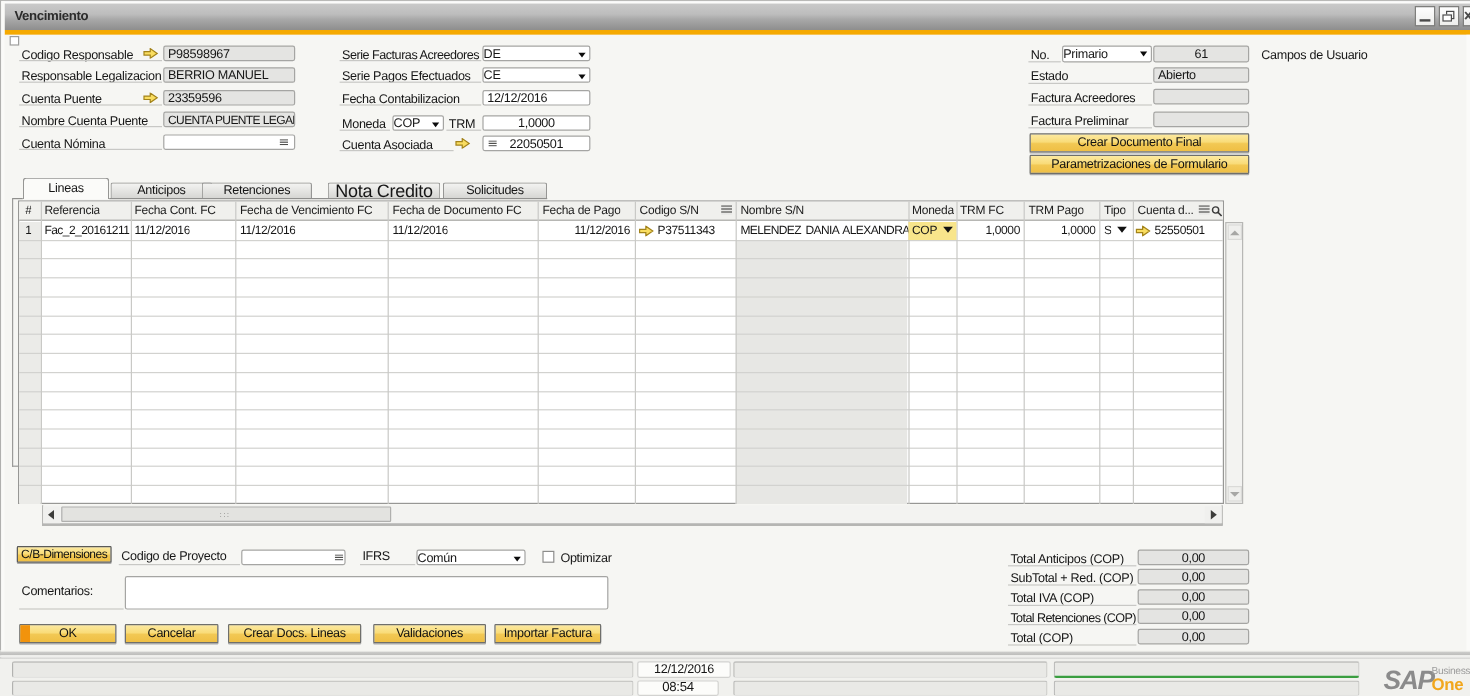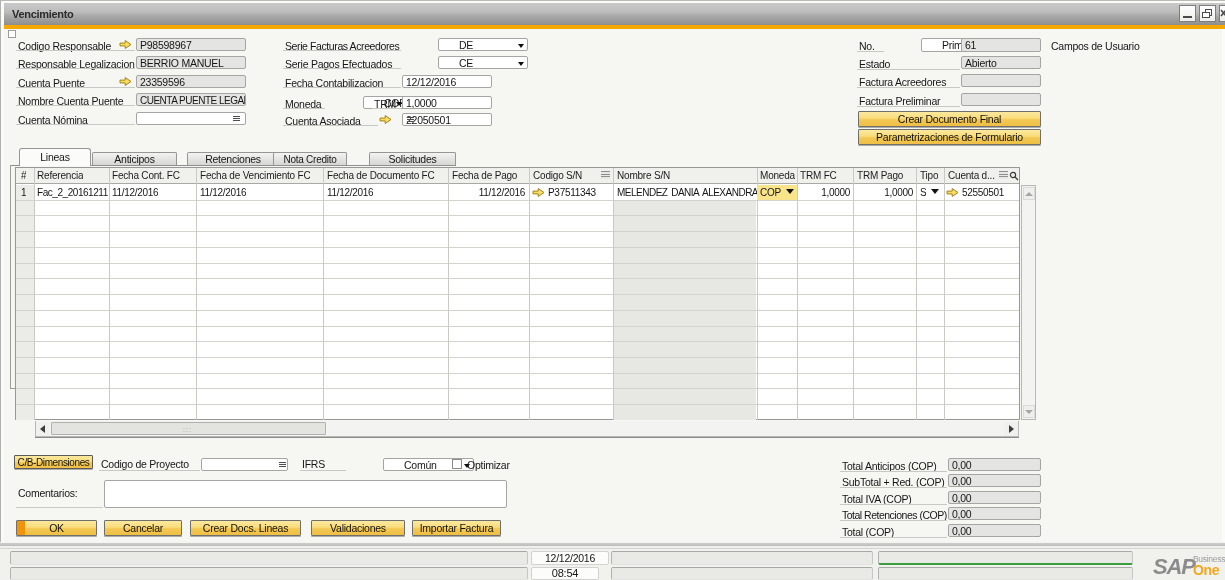--- a/index.html
+++ b/index.html
@@ -4,23 +4,23 @@
 <style>
 * { margin:0; padding:0; box-sizing:border-box; }
 html,body { width:1225px; height:580px; overflow:hidden; }
 body { font-family:"Liberation Sans", sans-serif; font-size:10.5px; letter-spacing:-0.25px; color:#161616; background:#f2f2ef; position:relative; }
 .abs { position:absolute; }
 .lbl { position:absolute; font-size:10.5px; color:#161616; white-space:nowrap; }
 .ul { position:absolute; height:1px; background:#c8c8c5; }
 .fld { position:absolute; border:1px solid #a5a5a3; border-radius:2px; font-size:10.5px; line-height:13px; padding:0 3px; white-space:nowrap; overflow:hidden; }
 .dis { background:#e4e4e2; }
 .wht { background:#ffffff; }
-.rt { text-align:left; }
+.rt { text-align:center; }
 .arr { position:absolute; width:13px; height:9px; }
-.dd { position:absolute; border:1px solid #a5a5a3; border-radius:2px; background:#fff; font-size:10.5px; line-height:13px; padding:0 20px; white-space:nowrap;margin-left:36px; }
+.dd { position:absolute; border:1px solid #a5a5a3; border-radius:2px; background:#fff; font-size:10.5px; line-height:13px; padding:0 0; white-space:nowrap; }
 .ddt { position:absolute; right:3px; top:4.5px; width:0; height:0; border-left:3.8px solid transparent; border-right:3.8px solid transparent; border-top:4.6px solid #0c0c0c; }
 .gbtn { position:absolute; border:1px solid #6f6f6b; background:linear-gradient(180deg,#fce9a0 0%,#f9dc79 45%,#f2c854 55%,#efbf44 100%); font-size:10.5px; text-align:center; color:#111; box-shadow:0 1px 0 rgba(110,110,110,0.55); border-radius:1px; white-space:nowrap; }
 .cell { position:absolute; font-size:10px; letter-spacing:-0.3px; line-height:15px; white-space:nowrap; overflow:hidden; }
 .hcell { position:absolute; font-size:10px; letter-spacing:-0.2px; line-height:16px; color:#1c1c1c; white-space:nowrap; overflow:hidden; }
 .vline { position:absolute; width:1px; background:#c9c9c6; }
 .hl3 { position:absolute; width:7px; height:5px; overflow:hidden; }
 .hl3 i { display:block; height:1px; background:#4e4e4c; margin-bottom:1px; }
 .sbtn { position:absolute; background:#efefed; border:1px solid #dadad8; }
 .stf { position:absolute; background:#e9e9e6; border:1px solid; border-color:#a8a8a6 #c6c6c4 #e2e2e0 #b2b2b0; border-radius:2px; }
 </style>
@@ -139,22 +139,22 @@
 <div class="fld dis" style="left:961px;top:74px;width:80px;height:13px;"></div>
 
 <div class="lbl" style="left:859px;top:95px;">Factura Preliminar</div>
 <div class="ul" style="left:857px;top:106px;width:103px;"></div>
 <div class="fld dis" style="left:961px;top:93px;width:80px;height:13px;"></div>
 
 <div class="gbtn" style="left:858px;top:111px;width:183px;height:16px;line-height:15px;">Crear Documento Final</div>
 <div class="gbtn" style="left:858px;top:129px;width:183px;height:16px;line-height:15px;">Parametrizaciones de Formulario</div>
 
 <div class="abs" style="left:92px;top:152px;width:85px;height:13px;border:1px solid #969694;border-bottom:none;border-radius:2px 2px 0 0;background:linear-gradient(#f3f3f1,#d6d6d3);text-align:center;line-height:13px;font-size:10.5px;">Anticipos</div>
-<div class="abs" style="left:168px;top:152px;width:92px;height:13px;border:1px solid #969694;border-bottom:none;border-radius:2px 2px 0 0;background:linear-gradient(#f3f3f1,#d6d6d3);text-align:center;line-height:13px;font-size:10.5px;margin-left:19px;">Retenciones</div>
-<div class="abs" style="left:273px;top:152px;width:74px;height:13px;border:1px solid #969694;border-bottom:none;border-radius:2px 2px 0 0;background:linear-gradient(#f3f3f1,#d6d6d3);text-align:center;line-height:13px;font-size:10px;">Nota Credito</div>
+<div class="abs" style="left:168px;top:152px;width:92px;height:13px;border:1px solid #969694;border-bottom:none;border-radius:2px 2px 0 0;background:linear-gradient(#f3f3f1,#d6d6d3);text-align:center;line-height:13px;font-size:10.5px;">Retenciones</div>
+<div class="abs" style="left:273px;top:152px;width:94px;height:13px;border:1px solid #969694;border-bottom:none;border-radius:2px 2px 0 0;background:linear-gradient(#f3f3f1,#d6d6d3);text-align:center;line-height:13px;font-size:15px;">Nota Credito</div>
 <div class="abs" style="left:369px;top:152px;width:87px;height:13px;border:1px solid #969694;border-bottom:none;border-radius:2px 2px 0 0;background:linear-gradient(#f3f3f1,#d6d6d3);text-align:center;line-height:13px;font-size:10.5px;">Solicitudes</div>
 
 <div class="abs" style="left:10px;top:165px;width:9px;height:1px;background:#8f8f8d;"></div>
 <div class="abs" style="left:91px;top:165px;width:365px;height:1px;background:#8f8f8d;"></div>
 
 <div class="abs" style="left:19px;top:148px;width:72px;height:18px;border:1px solid #969694;border-bottom:none;border-radius:3px 3px 0 0;background:#fbfbf9;text-align:center;line-height:16px;font-size:10.5px;">Lineas</div>
 
 <div class="abs" style="left:10px;top:165px;width:1px;height:224px;background:#9b9b99;"></div>
 <div class="abs" style="left:10px;top:388px;width:6px;height:1px;background:#9b9b99;"></div>
 

